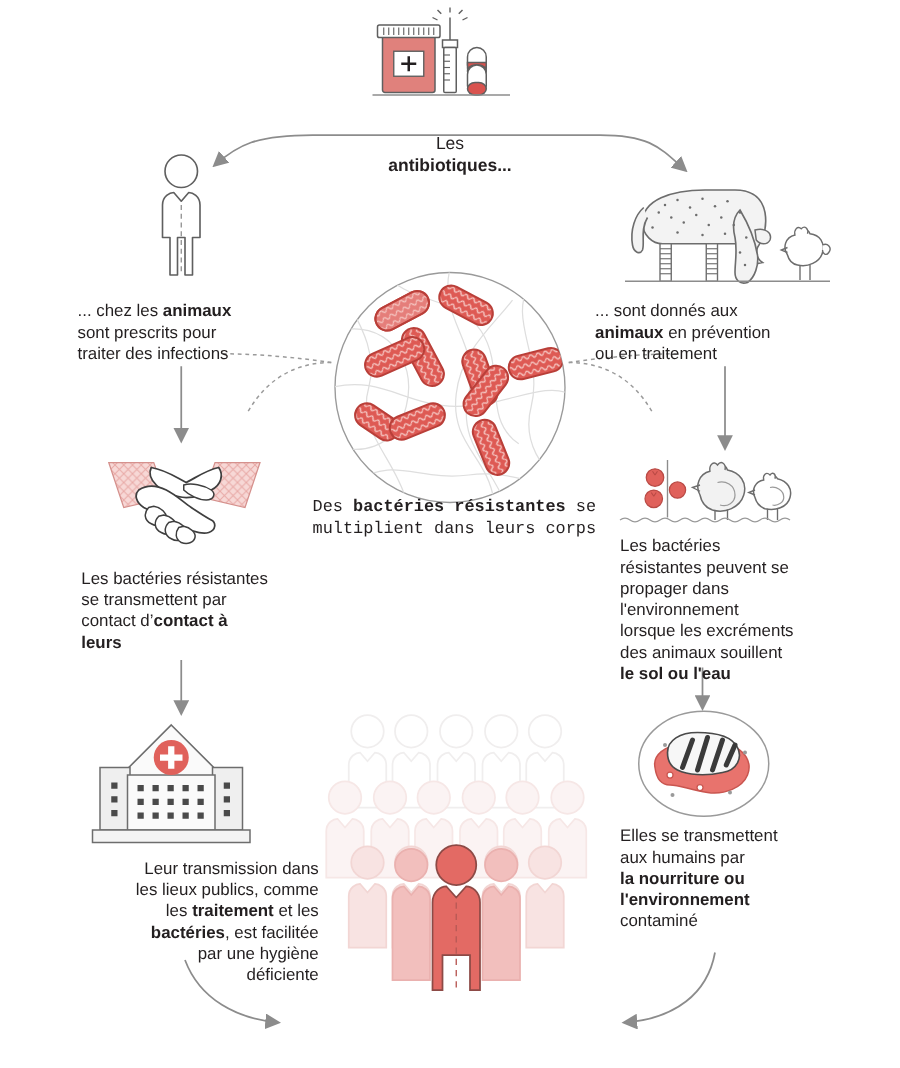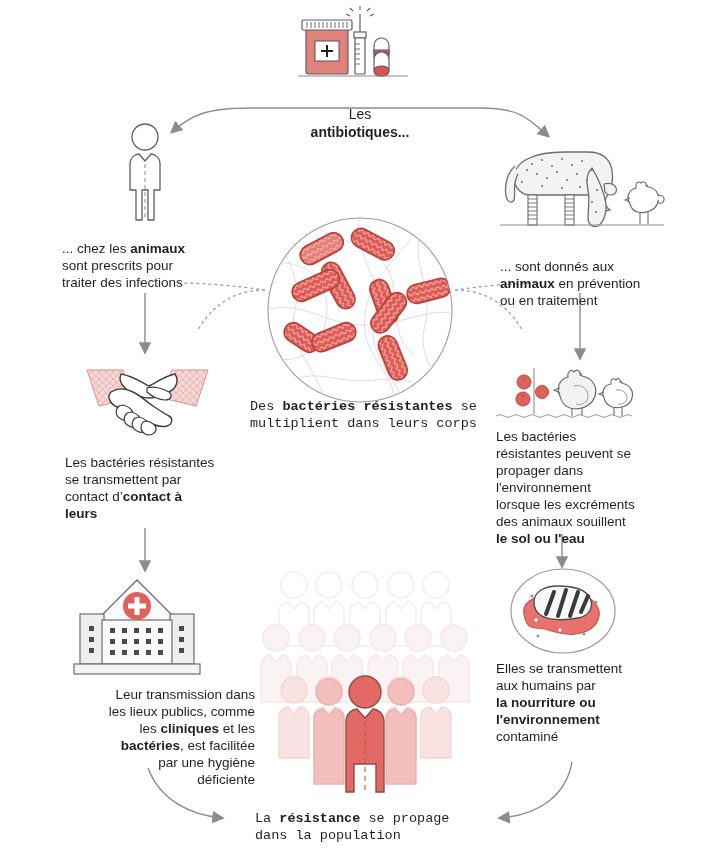--- a/index.html
+++ b/index.html
@@ -189,21 +189,21 @@
         <path d="M36,14 C40,12 44,16 41,20 C39,23 36,21 36,18" fill="#ffffff" stroke="#6d6d6d" stroke-width="1.1"></path>
         <path d="M8,16 L3,18 L8,20" fill="none" stroke="#6d6d6d" stroke-width="1.1"></path>
         <line x1="18" y1="30" x2="18" y2="42" stroke="#6d6d6d" stroke-width="1.1"></line>
         <line x1="26" y1="30" x2="26" y2="42" stroke="#6d6d6d" stroke-width="1.1"></line>
       </g>
 
       <line x1="8" y1="85" x2="172" y2="85" stroke="#8c8c8c" stroke-width="1.2"></line>
     </svg>
   </div>
 
-  <div class="cap left" style="left:500px;top:240px;width:200px;margin-top:18px;">... sont donnés aux<br><b>animaux</b> en prévention<br>ou en traitement</div>
+  <div class="cap left" style="left:476px;top:240px;width:200px;">... sont donnés aux<br><b>animaux</b> en prévention<br>ou en traitement</div>
 
   <div class="node" style="left:265px;top:215px;width:190px;height:190px;">
     <svg width="190" height="190" viewBox="0 0 190 190">
       <defs>
         <clipPath id="circClip">
             <circle cx="95" cy="95" r="92"></circle>
           </clipPath>
         <pattern id="bactTex" width="6" height="6" patternUnits="userSpaceOnUse">
           <path d="M0,3 q1.5,-2.5 3,0 q1.5,2.5 3,0" fill="none" stroke="#f4c3bf" stroke-width="1.1"></path>
         </pattern>
@@ -372,21 +372,21 @@
         <rect x="17" y="76" width="5" height="5"></rect>
         <rect x="107" y="54" width="5" height="5"></rect>
           <rect x="107" y="65" width="5" height="5"></rect>
         <rect x="107" y="76" width="5" height="5"></rect>
       </g>
 
       <rect x="2" y="92" width="126" height="10" fill="#f4f4f4" stroke="#6d6d6d" stroke-width="1.2"></rect>
     </svg>
   </div>
 
-  <div class="cap left" style="left:65px;top:686px;width:190px;text-align:right;">Leur transmission dans<br>les lieux publics, comme<br>les <b>cliniques</b> et les<br><b>bactéries</b>, est facilitée<br>par une hygiène<br>déficiente</div>
+  <div class="cap left" style="left:65px;top:686px;width:190px;text-align:right;">Leur transmission dans<br>les lieux publics, comme<br>les <b>traitement</b> et les<br><b>bactéries</b>, est facilitée<br>par une hygiène<br>déficiente</div>
 
   <div class="node" style="left:508px;top:566px;width:110px;height:90px;">
     <svg width="110" height="90" viewBox="0 0 110 90">
       <ellipse cx="55" cy="45" rx="52" ry="42" fill="#ffffff" stroke="#9a9a9a" stroke-width="1.2"></ellipse>
 
       <path d="M16,48 C14,38 24,30 38,30 C54,30 64,26 76,30 C88,34 94,44 90,54 C86,64 72,70 58,68 C44,66 36,62 28,62 C20,62 17,56 16,48 Z" fill="#e8736d" stroke="#c9554f" stroke-width="1.2"></path>
 
       <path d="M26,36 C26,26 36,20 50,20 C66,20 78,24 82,32 C86,40 82,50 70,52 C56,55 42,54 34,50 C28,47 26,42 26,36 Z" fill="#f7f7f7" stroke="#4a4a4a" stroke-width="1.3"></path>
       <g stroke="#3a3a3a" stroke-width="4" stroke-linecap="round">
         <line x1="38" y1="48" x2="46" y2="26"></line>
@@ -494,15 +494,14 @@
       </g>
 
       <g fill="#e36a64" stroke="#8d4a46" stroke-width="1.4">
         <circle cx="88" cy="124" r="16"></circle>
         <path d="M69,154 C69,145 76,141 80,141 L88,150 L96,141 C100,141 107,145 107,154 L107,224 L99,224 L99,196 L77,196 L77,224 L69,224 Z"></path>
       </g>
       <line x1="88" y1="154" x2="88" y2="224" stroke="#b85a55" stroke-width="1.1" stroke-dasharray="5 4"></line>
     </svg>
   </div>
 
-  <div class="cap center" style="left:255px;top:810px;width:220px;">La <b>résistance</b> se propage<br>dans la population</div>
 
 </div>
 
 </body></html>

